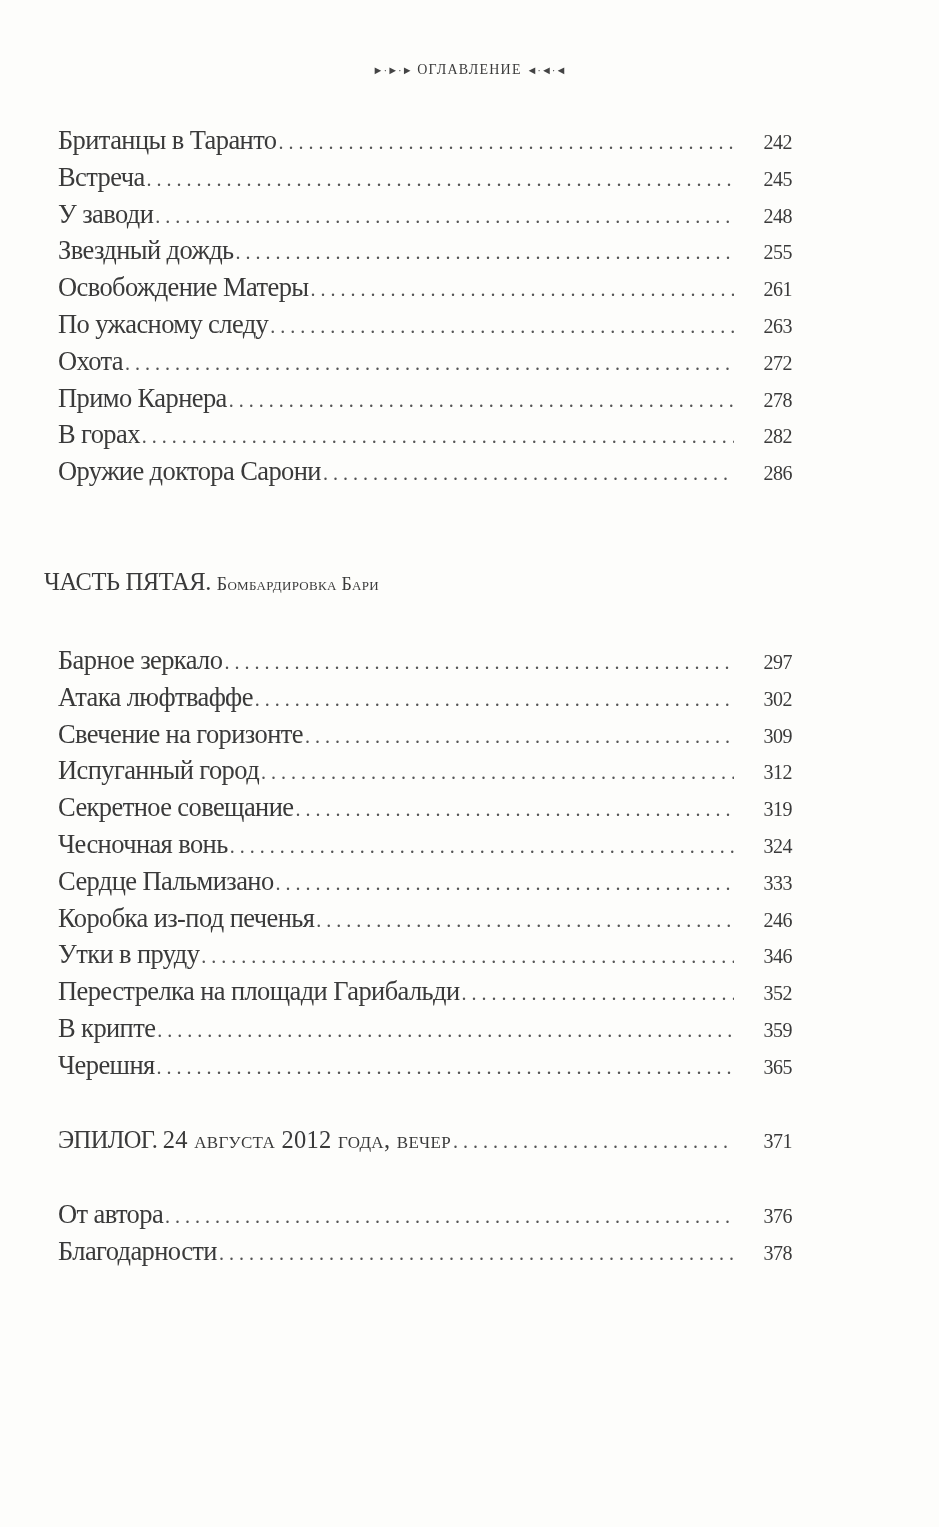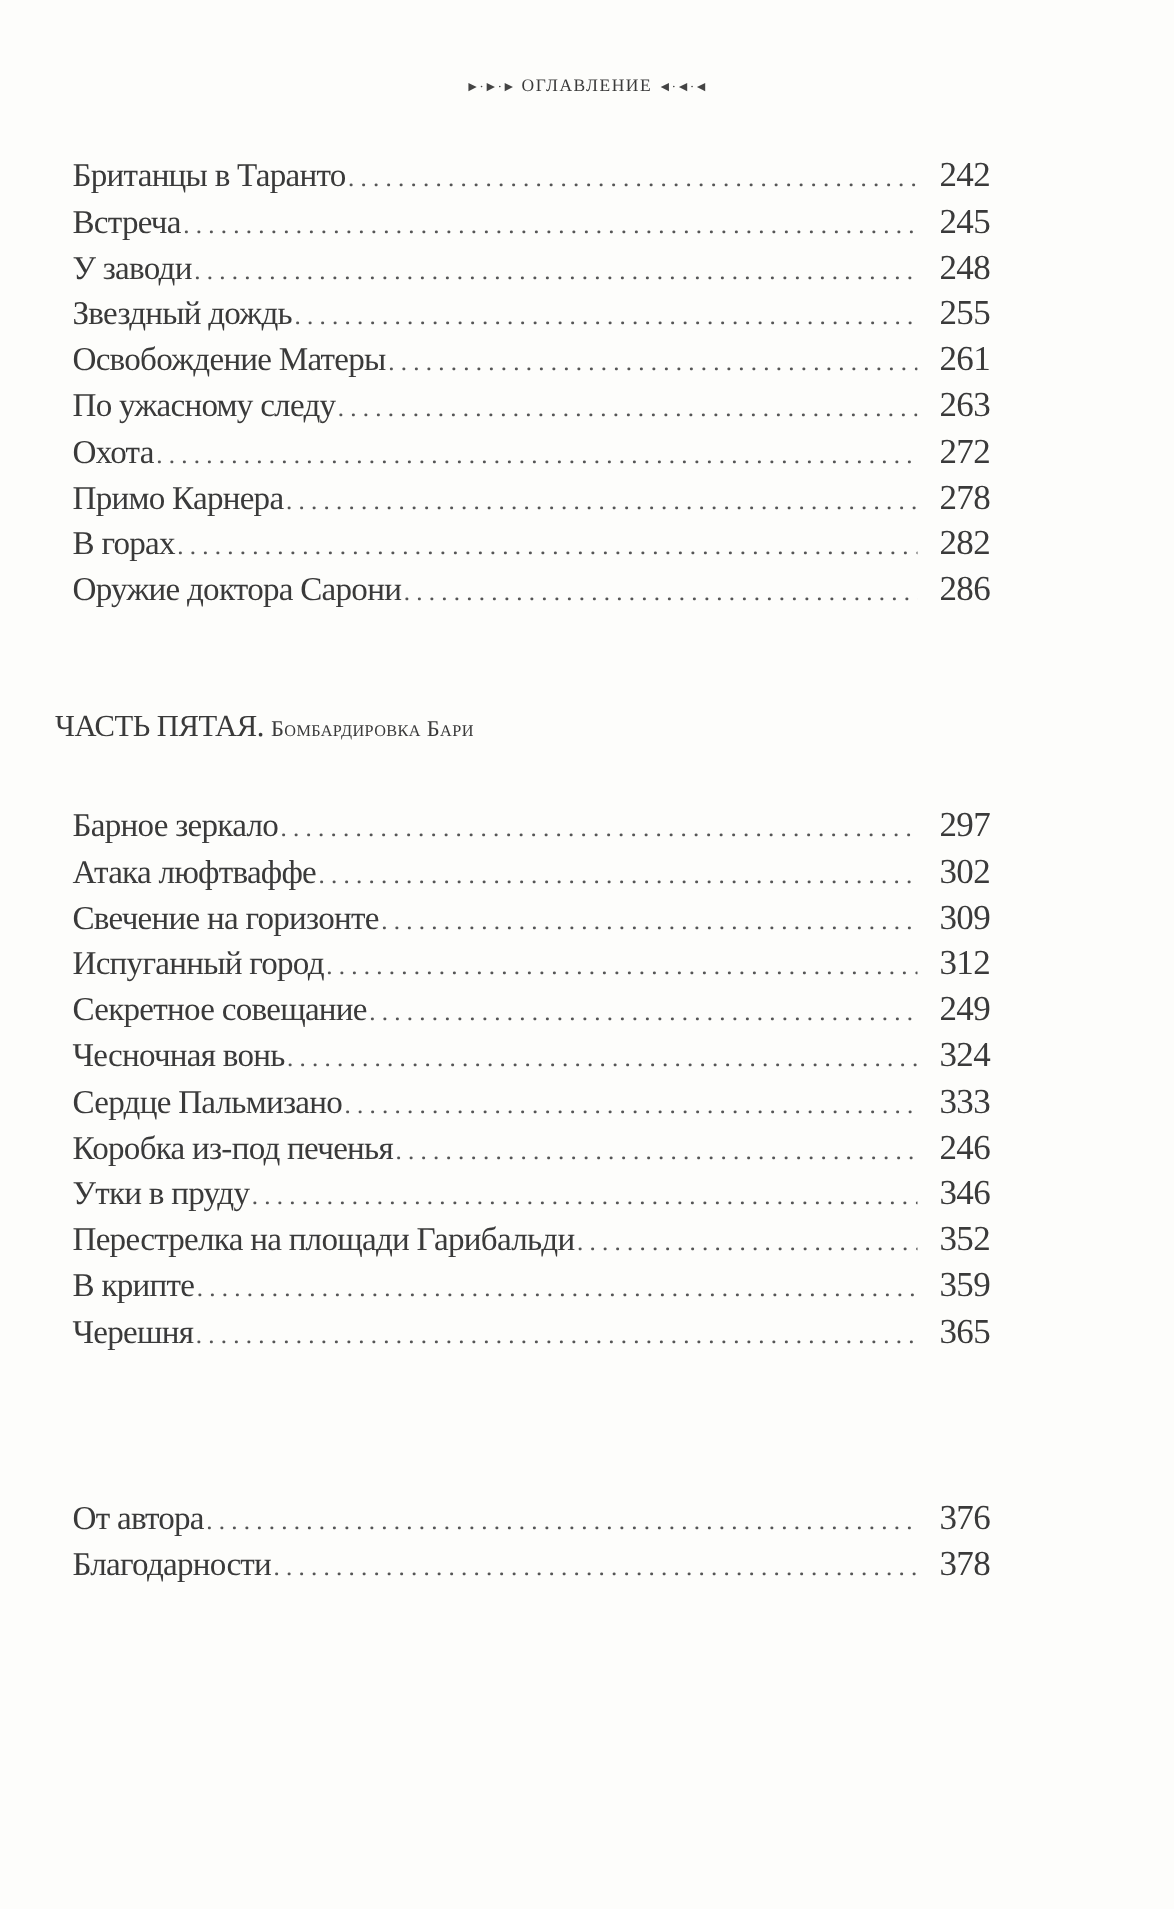--- a/index.html
+++ b/index.html
@@ -23,21 +23,21 @@
   }
   .row .title { flex: 0 0 auto; letter-spacing: -0.6px; }
   .row .leader {
     flex: 1 1 auto; overflow: hidden; margin: 0 8px 0 2px;
     color: #555; letter-spacing: 3.2px; font-size: 20px;
   }
   .row .leader::after {
     content: ". . . . . . . . . . . . . . . . . . . . . . . . . . . . . . . . . . . . . . . . . . . . . . . . . . . . . . . . . . . . . . . . . . . . . . . . . . . . . . . . . . . . . .";
     letter-spacing: 0px;
   }
-  .row .page-num { flex: 0 0 50px; text-align: right; font-size: 28px; letter-spacing: -0.5px; }
+  .row .page-num { flex: 0 0 50px; text-align: right; font-size: 20px; letter-spacing: -0.5px; }
   .part-heading {
     position: absolute; left: 44px; top: 568px;
     font-size: 24.5px; letter-spacing: -0.4px; color: #3a3a3a;
   }
   .part-heading .sc { font-size: 19.5px; letter-spacing: 0.3px; }
   .epilogue .title { font-size: 24.5px; }
   .epilogue .title .sc { font-size: 19.5px; letter-spacing: 0.3px; }
 </style>
 </head>
 <body>
@@ -125,21 +125,21 @@
         <span class="page-num">309</span>
       </div>
     <div class="row">
         <span class="title">Испуганный город</span>
         <span class="leader"></span>
         <span class="page-num">312</span>
       </div>
     <div class="row">
         <span class="title">Секретное совещание</span>
         <span class="leader"></span>
-        <span class="page-num">249</span>
+        <span class="page-num">319</span>
       </div>
     <div class="row">
         <span class="title">Чесночная вонь</span>
         <span class="leader"></span>
         <span class="page-num">324</span>
       </div>
     <div class="row">
         <span class="title">Сердце Пальмизано</span>
         <span class="leader"></span>
         <span class="page-num">333</span>
@@ -164,20 +164,27 @@
         <span class="leader"></span>
         <span class="page-num">359</span>
       </div>
     <div class="row">
         <span class="title">Черешня</span>
         <span class="leader"></span>
         <span class="page-num">365</span>
       </div>
   </div>
 
+  <div class="toc epilogue" style="top:1122px;">
+    <div class="row">
+      <span class="title"><span>ЭПИЛОГ.</span> <span class="sc" style="font-variant: small-caps; font-size:24.5px;">24 августа 2012 года, вечер</span></span>
+      <span class="leader"></span>
+      <span class="page-num">371</span>
+    </div>
+  </div>
 
   <div class="toc" style="top:1196px;">
     <div class="row">
         <span class="title">От автора</span>
         <span class="leader"></span>
         <span class="page-num">376</span>
       </div>
     <div class="row">
         <span class="title">Благодарности</span>
         <span class="leader"></span>

